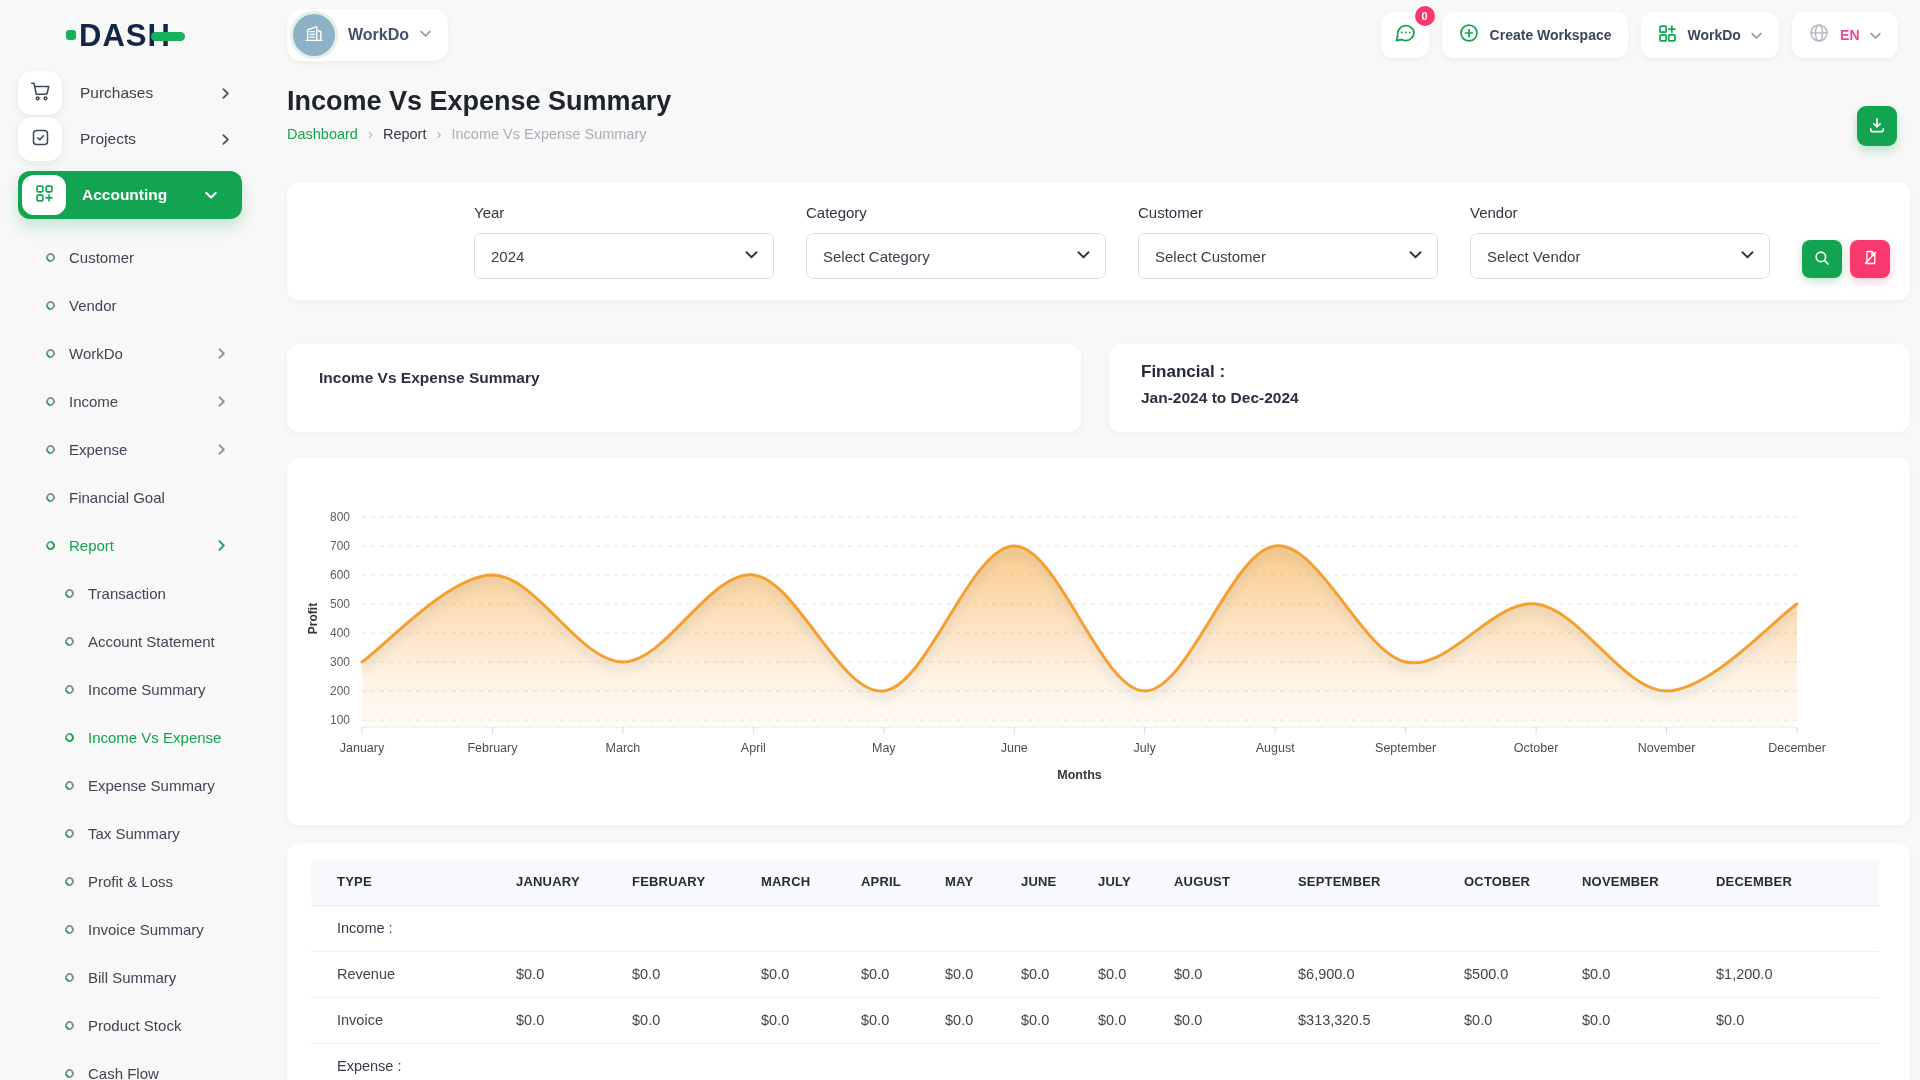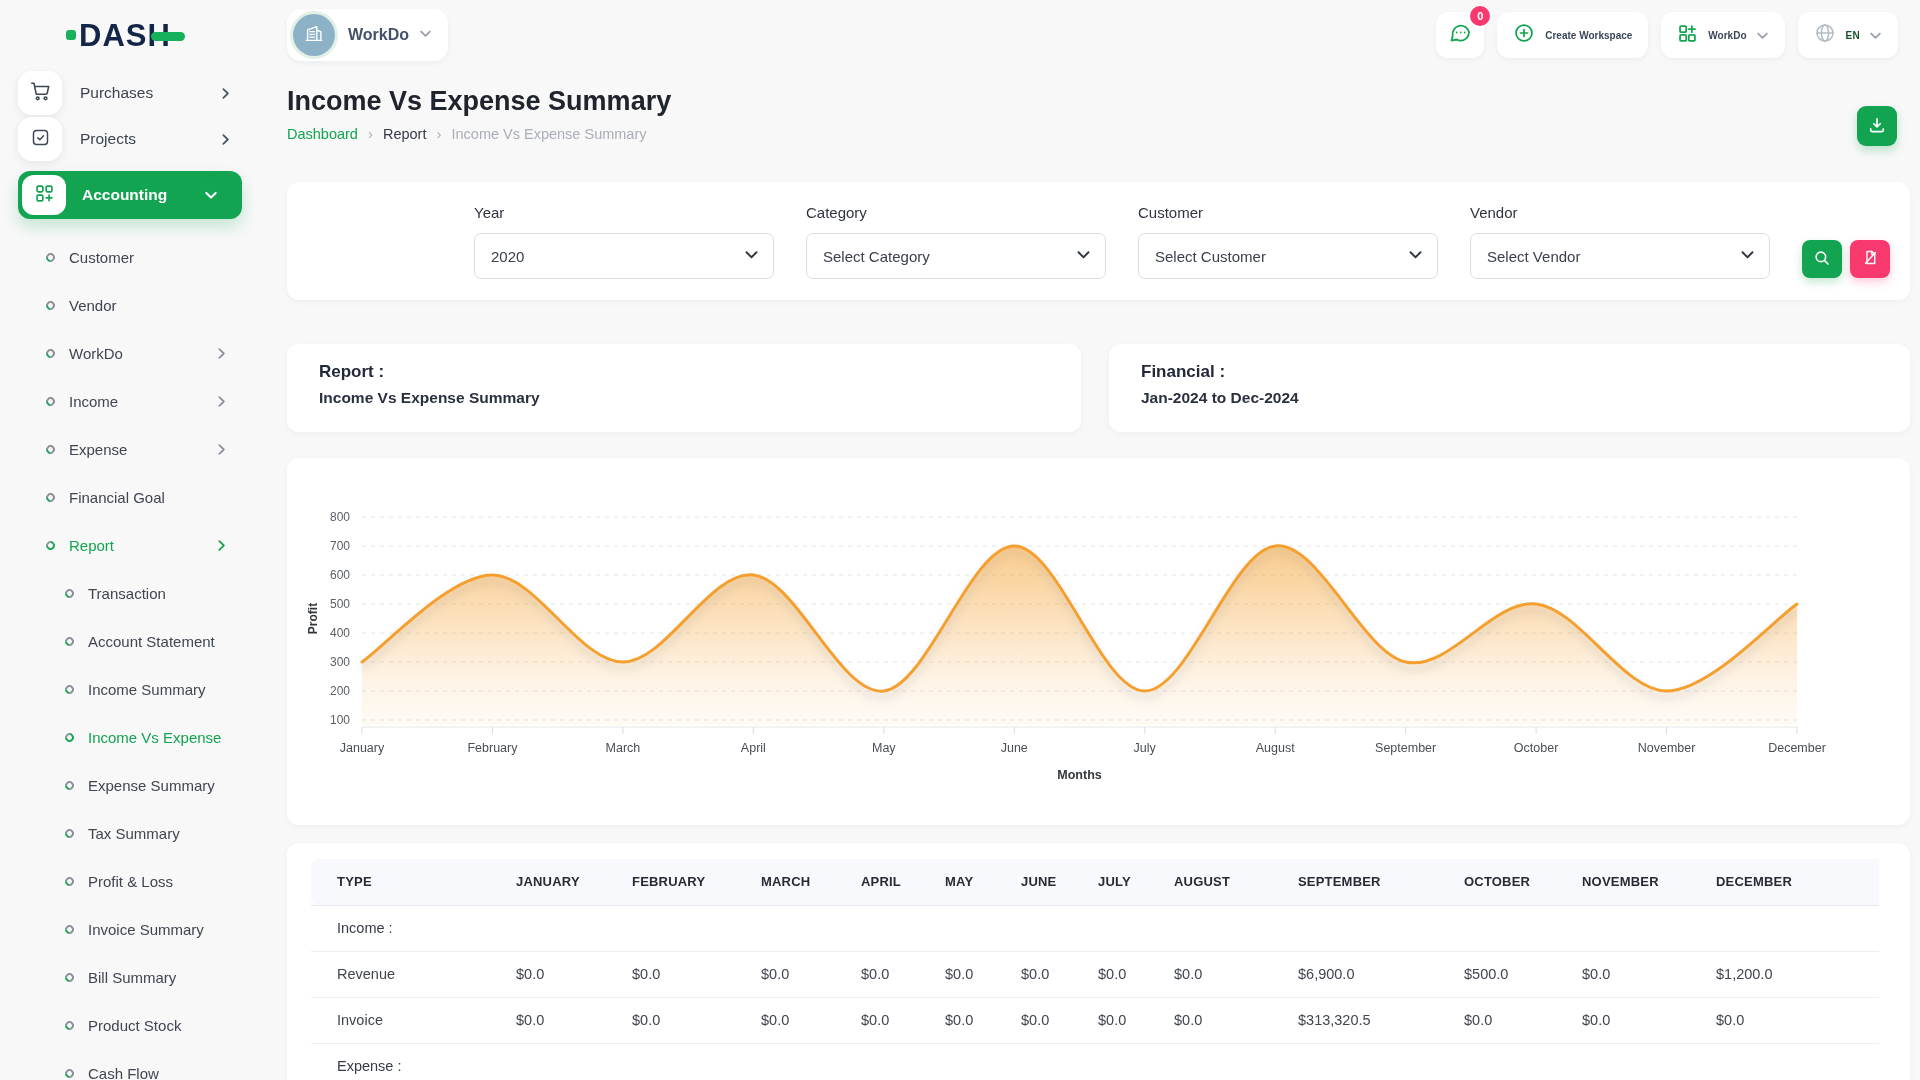--- a/index.html
+++ b/index.html
@@ -64,22 +64,22 @@
   .pill {
     background:#fff; border-radius:12px; height:46px; display:flex; align-items:center;
     padding:0 16px; box-shadow:0 2px 5px rgba(20,30,50,.05); cursor:pointer;
   }
   .pill-sq { width:48px; justify-content:center; padding:0; position:relative; }
   .badge {
     position:absolute; top:-6px; right:-6px; min-width:20px; height:20px; border-radius:10px;
     background:#f8396d; color:#fff; font-size:11px; font-weight:700;
     display:flex; align-items:center; justify-content:center; padding:0 6px;
   }
-  .pill-label { font-size:10px; font-weight:600; color:#3c4658; margin-left:10px; }
-  .pill-label.green { color:#14532d; letter-spacing:.3px; }
+  .pill-label { font-size:14px; font-weight:600; color:#3c4658; margin-left:10px; }
+  .pill-label.green { color:#ec4899; letter-spacing:.3px; }
   .pill .chev { margin-left:9px; display:flex; }
 
   .title-row { position:relative; margin-top:14px; }
   .page-title { font-size:27px; font-weight:600; color:#20242d; line-height:34px; }
   .breadcrumb { display:flex; align-items:center; gap:10px; margin-top:7px; font-size:14.5px; }
   .crumb-link { color:#12a450; cursor:pointer; }
   .crumb-mid { color:#333a46; cursor:pointer; }
   .crumb-sep { color:#aab0ba; font-size:15px; }
   .crumb-current { color:#a9aeb7; }
   .dl-btn {
@@ -387,21 +387,21 @@
               <path d="M4.5 16.5v1.8a1.7 1.7 0 0 0 1.7 1.7h11.6a1.7 1.7 0 0 0 1.7-1.7v-1.8"></path>
           </svg>
         </span>
       </button>
     </div>
 
     <section class="card filter-card">
       <div class="field">
         <div class="field-label">Year</div>
         <div class="select">
-          <span>2020</span>
+          <span>2024</span>
           <span>
             <svg width="15" height="15" viewBox="0 0 12 12" fill="none" stroke="#2e3540" stroke-width="1.5" stroke-linecap="round" stroke-linejoin="round">
                 <path d="M2 4.2l4 4 4-4"></path>
               </svg>
           </span>
         </div>
       </div>
       <div class="field">
         <div class="field-label">Category</div>
         <div class="select">
@@ -451,21 +451,20 @@
                 <path d="M14 3.5V8h4"></path>
                 <path d="M5 20L19 5"></path>
             </svg>
           </span>
         </button>
       </div>
     </section>
 
     <div class="summary-row">
       <section class="card summary-card report">
-        <div class="sum-title">Report :</div>
         <div class="sum-value">Income Vs Expense Summary</div>
       </section>
       <section class="card summary-card duration">
         <div class="sum-title">Financial :</div>
         <div class="sum-value">Jan-2024 to Dec-2024</div>
       </section>
     </div>
 
     <section class="card chart-card">
       <svg width="1616" height="360" viewBox="0 0 1616 360">

